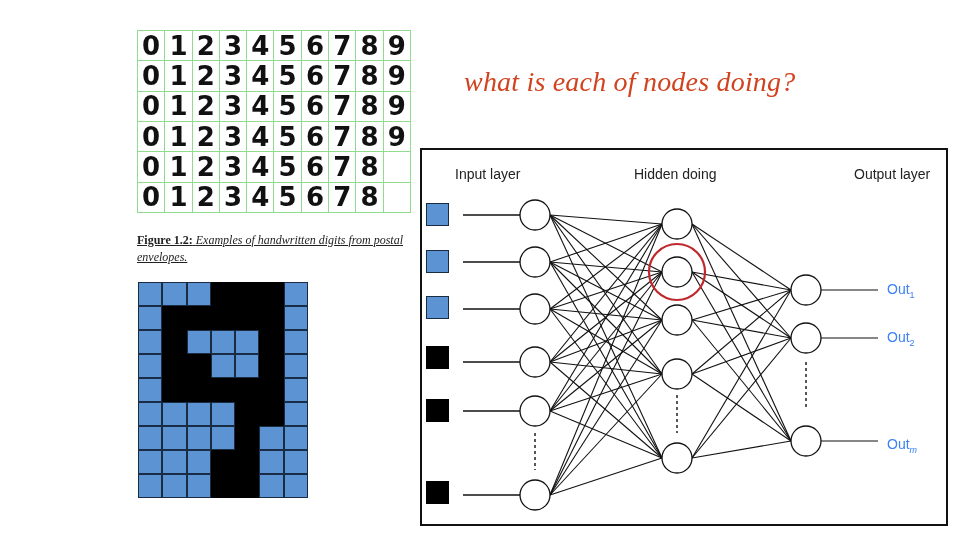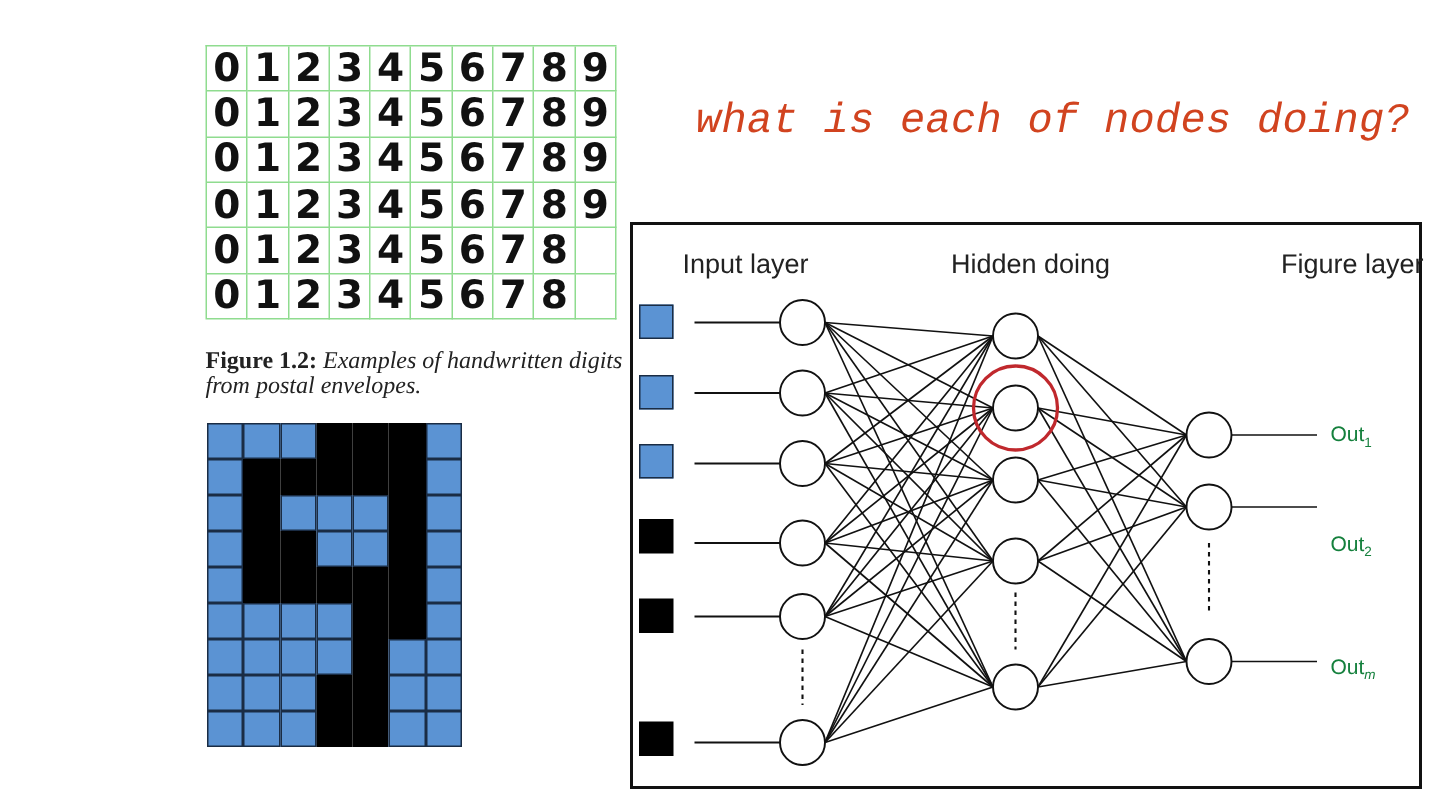--- a/index.html
+++ b/index.html
@@ -1,31 +1,31 @@
 <!DOCTYPE html>
 <html><head>
 <meta charset="utf-8">
 <style>
   html, body { margin: 0; padding: 0; }
   body { width: 960px; height: 540px; background: #ffffff; position: relative; overflow: hidden; font-family: "Liberation Sans", sans-serif; }
   .digits-figure { position: absolute; left: 137px; top: 30px; width: 274px; height: 183px; background: #fff; }
   .digits-grid { position: absolute; left: 0; top: 0; width: 274px; height: 183px; display: grid; grid-template-columns: repeat(10, 1fr); grid-template-rows: repeat(6, 1fr); border-top: 1px solid #8fdc8f; border-left: 1px solid #8fdc8f; box-sizing: border-box; }
   .digit-cell { border-right: 1px solid #8fdc8f; border-bottom: 1px solid #8fdc8f; display: flex; align-items: center; justify-content: center; font-family: "DejaVu Sans", sans-serif; font-size: 26px; font-weight: bold; color: #111; line-height: 1; overflow: hidden; }
-  .fig-caption { position: absolute; left: 137px; top: 232px; width: 285px; font-family: "Liberation Serif", serif; font-size: 16px; line-height: 17px; color: #222; }
+  .fig-caption { position: absolute; left: 137px; top: 232px; width: 285px; font-family: "Liberation Serif", serif; font-size: 12px; line-height: 17px; color: #222; text-decoration: underline; }
   .fig-caption .cap-label { font-weight: bold; }
   .fig-caption .cap-text { font-style: italic; }
   .pixel-grid { position: absolute; left: 138px; top: 282px; width: 170px; height: 216px; display: grid; grid-template-columns: repeat(7, 1fr); grid-template-rows: repeat(9, 1fr); }
   .px { box-sizing: border-box; }
   .px.on { background: #5b93d3; border: 1px solid #1a2c44; }
   .px.off { background: #000000; }
-  .question { position: absolute; left: 464px; top: 66px; font-family: Liberation Mono, monospace; font-style: italic; font-size: 28px; color: #d1431f; white-space: nowrap; letter-spacing: 0.2px; }
+  .question { position: absolute; left: 464px; top: 66px; font-family: Liberation Serif, serif; font-style: italic; font-size: 28px; color: #d1431f; white-space: nowrap; letter-spacing: 0.2px; }
   .nn-box { position: absolute; left: 420px; top: 148px; width: 528px; height: 378px; border: 2px solid #111; box-sizing: border-box; background: #fff; }
-  .layer-label { position: absolute; top: 166px; font-size: 18px; color: #222; }
+  .layer-label { position: absolute; top: 166px; font-size: 14px; color: #222; }
   .nn-svg { position: absolute; left: 0; top: 0; }
-  .out-label { position: absolute; font-size: 14px; color: #15803d; }
+  .out-label { position: absolute; font-size: 14px; color: #3b82f6; }
   .out-label sub { font-size: 9px; }
   .input-swatch { position: absolute; width: 23px; height: 23px; box-sizing: border-box; }
   .input-swatch.on { background: #5b93d3; border: 1px solid #1a2c44; }
   .input-swatch.off { background: #000; }
 </style>
 </head>
 <body>
 
 <div class="digits-figure">
   <div class="digits-grid" id="digits-grid">
@@ -160,21 +160,21 @@
     <div class="px off"></div>
     <div class="px on"></div>
     <div class="px on"></div>
   </div>
 
 <div class="question">what is each of nodes doing?</div>
 
 <div class="nn-box"></div>
 <div class="layer-label" style="left:455px">Input layer</div>
 <div class="layer-label" style="left:634px">Hidden doing</div>
-<div class="layer-label" style="left:854px">Figure layer</div>
+<div class="layer-label" style="left:854px">Output layer</div>
 
 <svg class="nn-svg" id="nn-svg" width="960" height="540">
     <line x1="550" y1="215" x2="662" y2="224" stroke="#111" stroke-width="1.1"></line>
     <line x1="550" y1="215" x2="662" y2="272" stroke="#111" stroke-width="1.1"></line>
     <line x1="550" y1="215" x2="662" y2="320" stroke="#111" stroke-width="1.1"></line>
     <line x1="550" y1="215" x2="662" y2="374" stroke="#111" stroke-width="1.1"></line>
     <line x1="550" y1="215" x2="662" y2="458" stroke="#111" stroke-width="1.1"></line>
     <line x1="550" y1="262" x2="662" y2="224" stroke="#111" stroke-width="1.1"></line>
     <line x1="550" y1="262" x2="662" y2="272" stroke="#111" stroke-width="1.1"></line>
     <line x1="550" y1="262" x2="662" y2="320" stroke="#111" stroke-width="1.1"></line>
@@ -246,15 +246,15 @@
 <div id="swatches">
     <div class="input-swatch on" style="left: 426px; top: 203px;"></div>
     <div class="input-swatch on" style="left: 426px; top: 250px;"></div>
     <div class="input-swatch on" style="left: 426px; top: 296px;"></div>
     <div class="input-swatch off" style="left: 426px; top: 346px;"></div>
     <div class="input-swatch off" style="left: 426px; top: 399px;"></div>
     <div class="input-swatch off" style="left: 426px; top: 481px;"></div>
   </div>
 <div id="out-labels">
     <div class="out-label" style="left: 887px; top: 281px;"><span>Out</span><sub>1</sub></div>
-    <div class="out-label" style="left: 887px; top: 329px; margin-top: 25px;"><span>Out</span><sub>2</sub></div>
+    <div class="out-label" style="left: 887px; top: 329px;"><span>Out</span><sub>2</sub></div>
     <div class="out-label" style="left: 887px; top: 436px;"><span>Out</span><sub style="font-style: italic;">m</sub></div>
   </div>
 
 </body></html>

